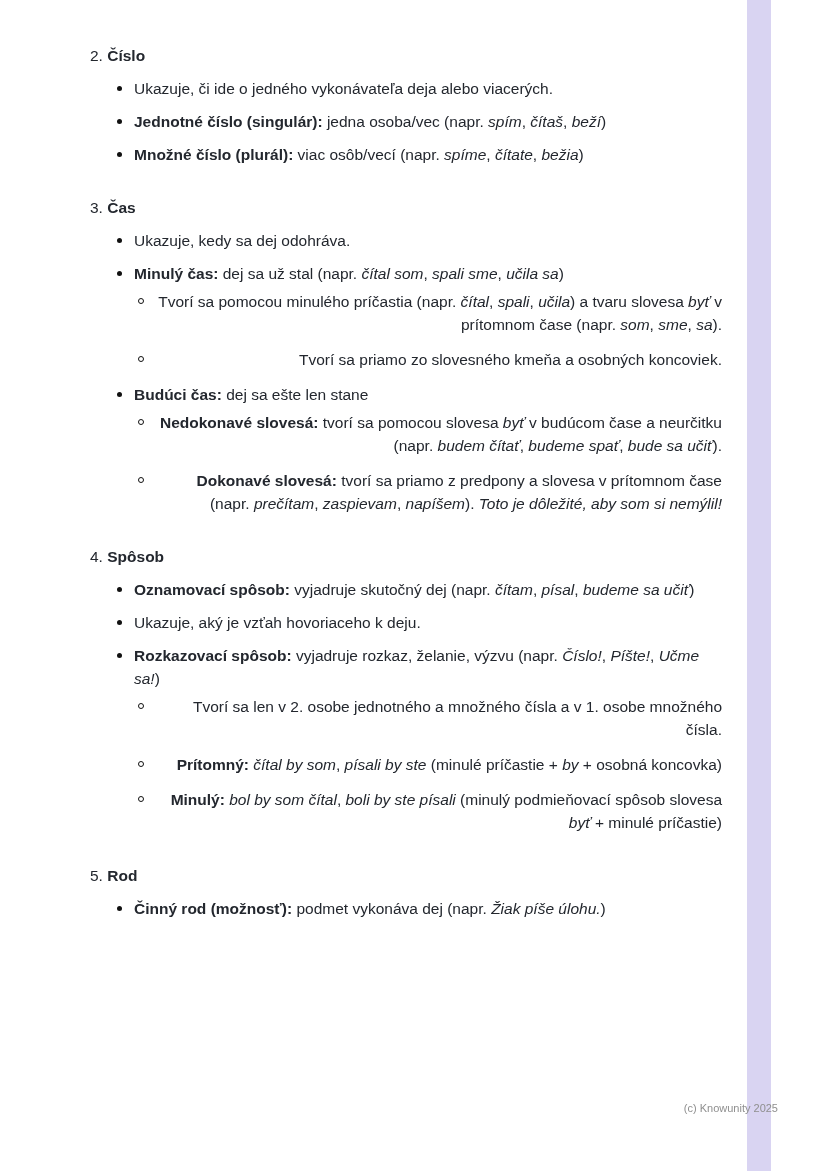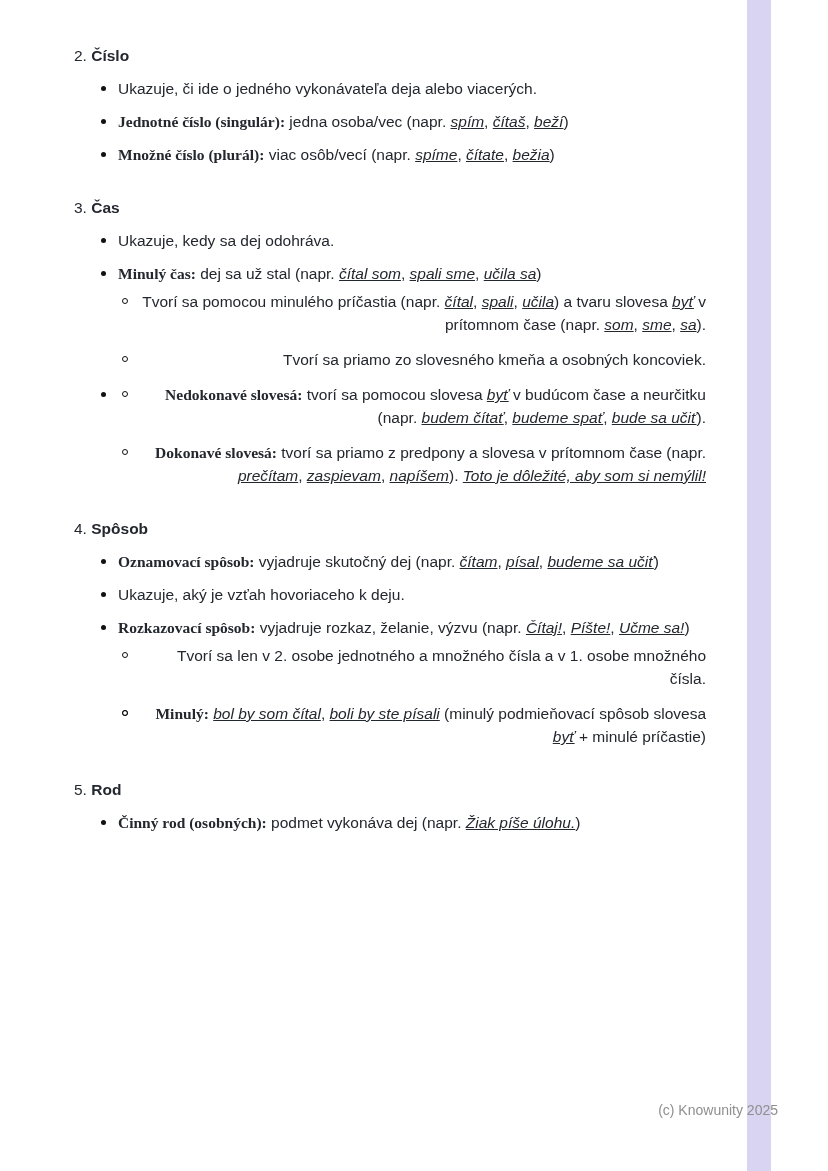--- a/index.html
+++ b/index.html
@@ -12,21 +12,21 @@
     position: relative;
     overflow: hidden;
   }
   .page {
     position: absolute;
     inset: 0;
     background: #ffffff;
   }
   .content {
     position: absolute;
-    left: 74px;
+    left: 90px;
     top: 44px;
     width: 632px;
     font-size: 15.5px;
     line-height: 23px;
   }
   .block { position: relative; }
   .heading { margin: 30px 0 8px; }
   .heading:first-child { margin-top: 0; }
   .heading .num { font-weight: 400; }
   .heading .title { font-weight: 700; }
@@ -37,60 +37,60 @@
     left: 27px; top: 9px;
     width: 5px; height: 5px;
     background: var(--marker, #111111);
   }
   .marker.circle {
     left: 48px; top: 8px;
     width: 4px; height: 4px;
     border: 1.5px solid var(--marker, #111111);
     background: transparent;
   }
-  .b { font-weight: 700; font-family: Liberation Serif, serif; }
-  .i { font-style: italic; text-decoration: underline; }
+  .b { font-weight: 700; }
+  .i { font-style: italic; }
   .edge-strip {
     position: absolute;
     left: 747px; top: 0;
     width: 24px; height: 1171px;
     background: var(--strip, #d9d4f2);
     z-index: 1;
   }
   .footer {
     position: absolute;
     right: 50px; top: 1102px;
-    font-size: 14px;
+    font-size: 11px;
     color: var(--muted, #8f8f8f);
     z-index: 2;
     white-space: nowrap;
   }
 </style>
 </head>
 <body>
 
 <div class="page">
   <div class="content" id="doc-content">
       <div class="block heading"><span class="num">2. </span><span class="title">Číslo</span></div>
       <div class="block bullet"><span class="marker disc"></span><span class="text"><span>Ukazuje, či ide o jedného vykonávateľa deja alebo viacerých.</span></span></div>
       <div class="block bullet"><span class="marker disc"></span><span class="text"><span class="b">Jednotné číslo (singulár):</span><span> jedna osoba/vec (napr. </span><span class="i">spím</span><span>, </span><span class="i">čítaš</span><span>, </span><span class="i">beží</span><span>)</span></span></div>
       <div class="block bullet"><span class="marker disc"></span><span class="text"><span class="b">Množné číslo (plurál):</span><span> viac osôb/vecí (napr. </span><span class="i">spíme</span><span>, </span><span class="i">čítate</span><span>, </span><span class="i">bežia</span><span>)</span></span></div>
       <div class="block heading"><span class="num">3. </span><span class="title">Čas</span></div>
       <div class="block bullet"><span class="marker disc"></span><span class="text"><span>Ukazuje, kedy sa dej odohráva.</span></span></div>
       <div class="block bullet"><span class="marker disc"></span><span class="text"><span class="b">Minulý čas:</span><span> dej sa už stal (napr. </span><span class="i">čítal som</span><span>, </span><span class="i">spali sme</span><span>, </span><span class="i">učila sa</span><span>)</span></span></div>
       <div class="block subbullet"><span class="marker circle"></span><span class="text"><span>Tvorí sa pomocou minulého príčastia (napr. </span><span class="i">čítal</span><span>, </span><span class="i">spali</span><span>, </span><span class="i">učila</span><span>) a tvaru slovesa </span><span class="i">byť</span><span> v prítomnom čase (napr. </span><span class="i">som</span><span>, </span><span class="i">sme</span><span>, </span><span class="i">sa</span><span>).</span></span></div>
       <div class="block subbullet"><span class="marker circle"></span><span class="text"><span>Tvorí sa priamo zo slovesného kmeňa a osobných koncoviek.</span></span></div>
-      <div class="block bullet"><span class="marker disc"></span></div>
+      <div class="block bullet"><span class="marker disc"></span><span class="text"><span class="b">Budúci čas:</span><span> dej sa ešte len stane</span></span></div>
       <div class="block subbullet"><span class="marker circle"></span><span class="text"><span class="b">Nedokonavé slovesá:</span><span> tvorí sa pomocou slovesa </span><span class="i">byť</span><span> v budúcom čase a neurčitku (napr. </span><span class="i">budem čítať</span><span>, </span><span class="i">budeme spať</span><span>, </span><span class="i">bude sa učiť</span><span>).</span></span></div>
       <div class="block subbullet"><span class="marker circle"></span><span class="text"><span class="b">Dokonavé slovesá:</span><span> tvorí sa priamo z predpony a slovesa v prítomnom čase (napr. </span><span class="i">prečítam</span><span>, </span><span class="i">zaspievam</span><span>, </span><span class="i">napíšem</span><span>). </span><span class="i">Toto je dôležité, aby som si nemýlil!</span></span></div>
       <div class="block heading"><span class="num">4. </span><span class="title">Spôsob</span></div>
       <div class="block bullet"><span class="marker disc"></span><span class="text"><span class="b">Oznamovací spôsob:</span><span> vyjadruje skutočný dej (napr. </span><span class="i">čítam</span><span>, </span><span class="i">písal</span><span>, </span><span class="i">budeme sa učiť</span><span>)</span></span></div>
       <div class="block bullet"><span class="marker disc"></span><span class="text"><span>Ukazuje, aký je vzťah hovoriaceho k deju.</span></span></div>
-      <div class="block bullet"><span class="marker disc"></span><span class="text"><span class="b">Rozkazovací spôsob:</span><span> vyjadruje rozkaz, želanie, výzvu (napr. </span><span class="i">Čítaj!</span><span>, </span><span class="i">Píšte!</span><span>, </span><span class="i">Učme sa!</span><span>)</span></span></div>
+      <div class="block bullet"><span class="marker disc"></span><span class="text"><span class="b">Rozkazovací spôsob:</span><span> vyjadruje rozkaz, želanie, výzvu (napr. </span><span class="i">Číslo!</span><span>, </span><span class="i">Píšte!</span><span>, </span><span class="i">Učme sa!</span><span>)</span></span></div>
       <div class="block subbullet"><span class="marker circle"></span><span class="text"><span>Tvorí sa len v 2. osobe jednotného a množného čísla a v 1. osobe množného čísla.</span></span></div>
-      <div class="block subbullet"><span class="marker circle"></span></div>
+      <div class="block subbullet"><span class="marker circle"></span><span class="text"><span class="b">Prítomný:</span><span> </span><span class="i">čítal by som</span><span>, </span><span class="i">písali by ste</span><span> (minulé príčastie + </span><span class="i">by</span><span> + osobná koncovka)</span></span></div>
       <div class="block subbullet"><span class="marker circle"></span><span class="text"><span class="b">Minulý:</span><span> </span><span class="i">bol by som čítal</span><span>, </span><span class="i">boli by ste písali</span><span> (minulý podmieňovací spôsob slovesa </span><span class="i">byť</span><span> + minulé príčastie)</span></span></div>
       <div class="block heading"><span class="num">5. </span><span class="title">Rod</span></div>
-      <div class="block bullet"><span class="marker disc"></span><span class="text"><span class="b">Činný rod (osobných):</span><span> podmet vykonáva dej (napr. </span><span class="i">Žiak píše úlohu.</span><span>)</span></span></div>
+      <div class="block bullet"><span class="marker disc"></span><span class="text"><span class="b">Činný rod (možnosť):</span><span> podmet vykonáva dej (napr. </span><span class="i">Žiak píše úlohu.</span><span>)</span></span></div>
     </div>
   <div class="edge-strip"></div>
   <div class="footer">(c) Knowunity 2025</div>
 </div>
 
 </body></html>

